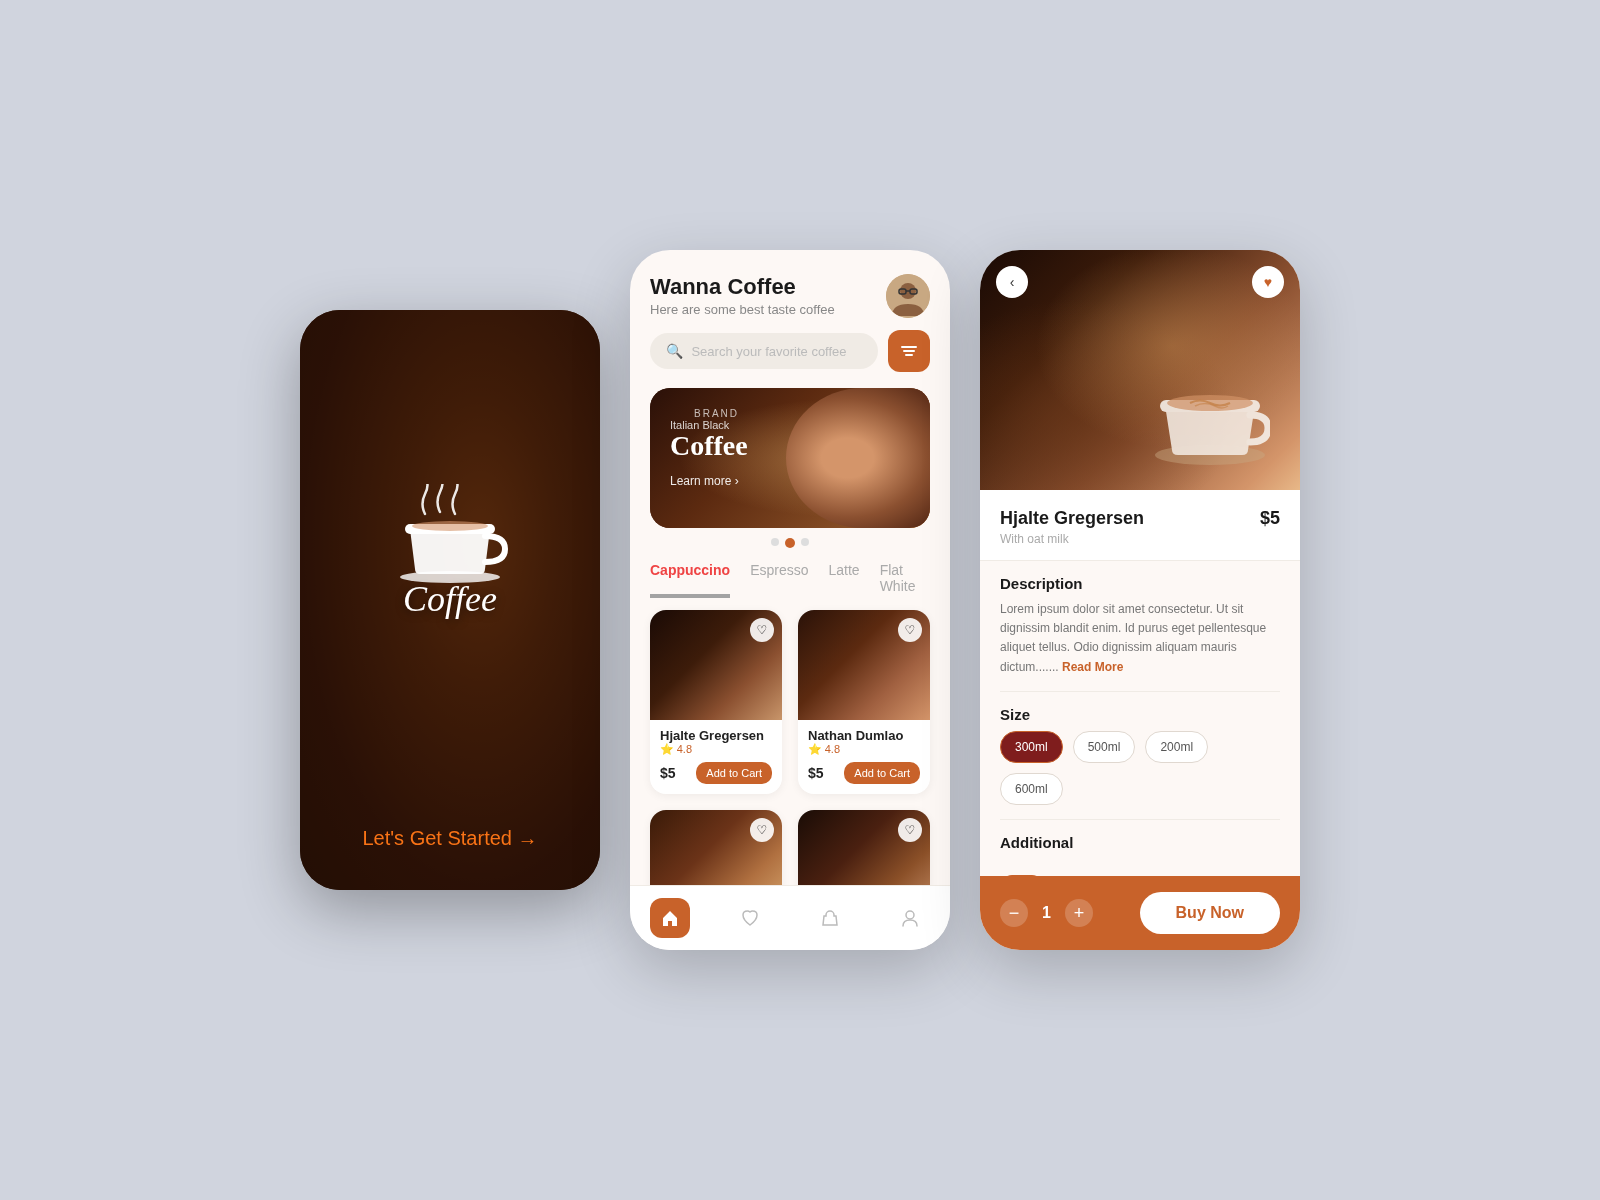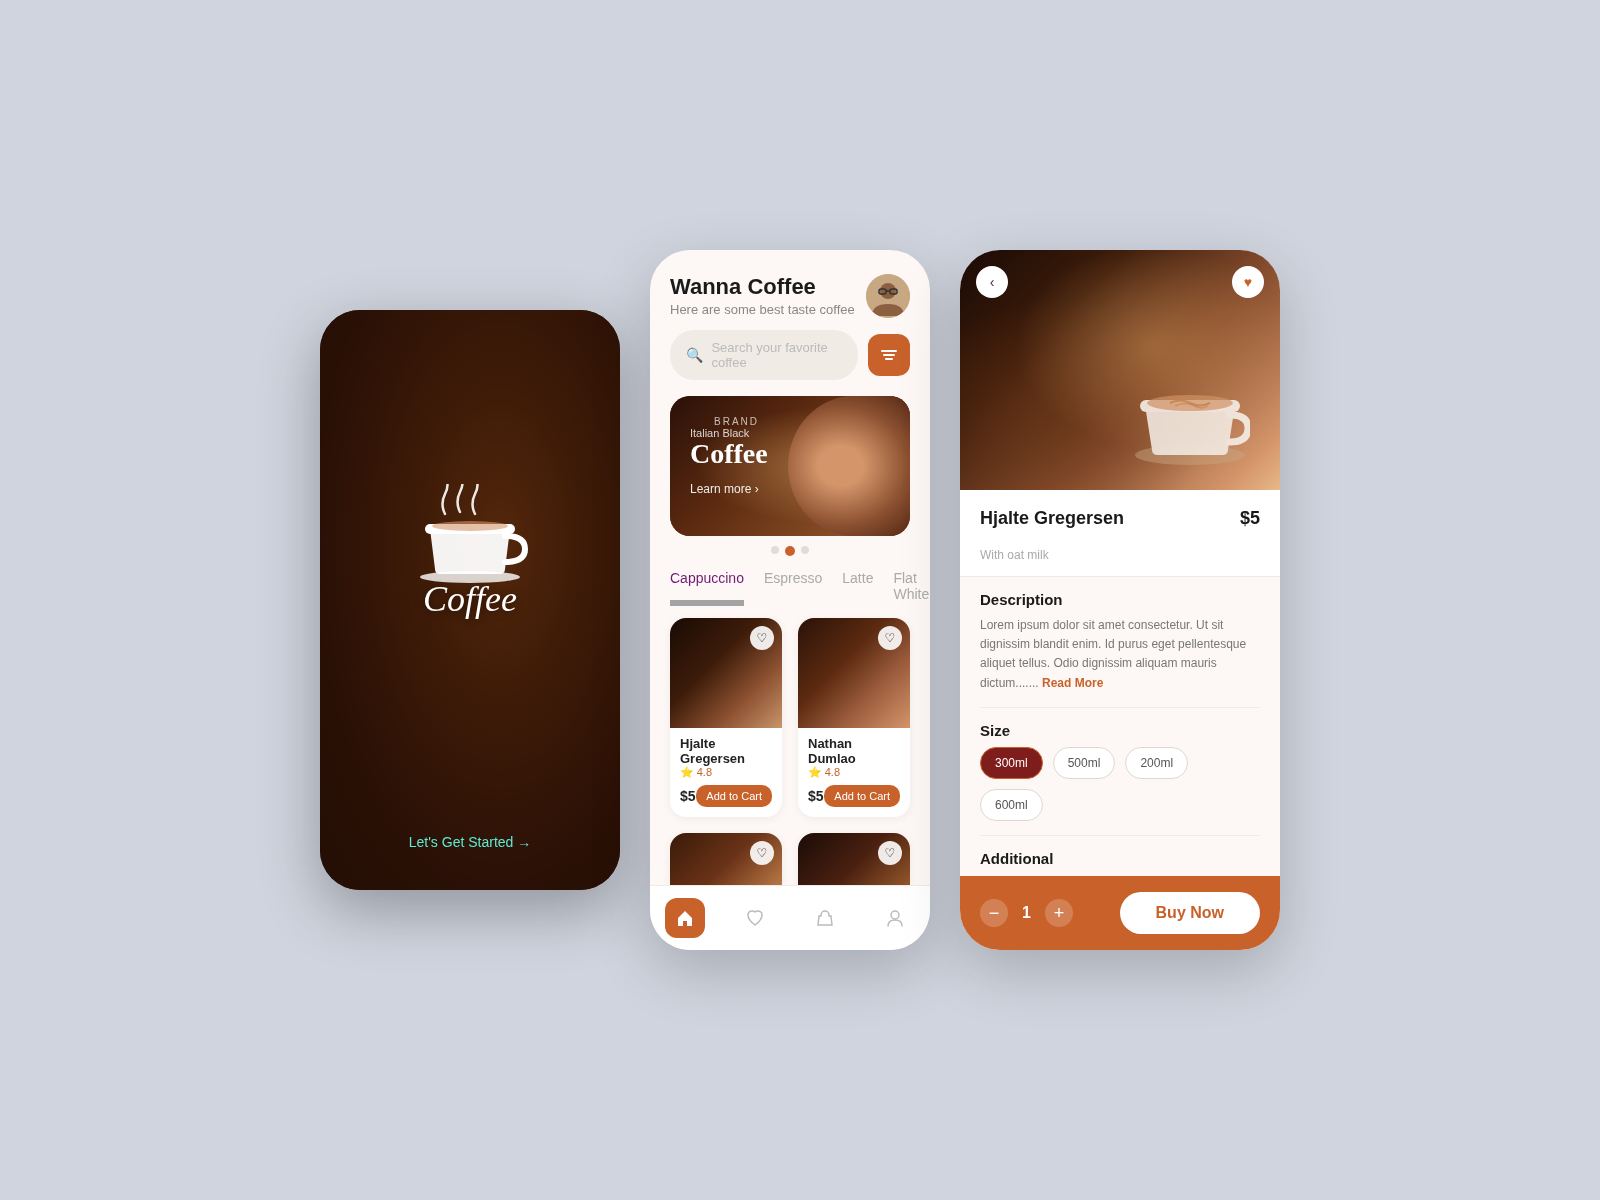--- a/index.html
+++ b/index.html
@@ -54,34 +54,34 @@
       font-weight: 300;
       font-style: italic;
       color: white;
       text-shadow: 0 2px 8px rgba(0,0,0,0.5);
       margin-top: -10px;
       font-family: Georgia, serif;
     }
     .get-started-btn {
       position: relative;
       z-index: 3;
-      color: #5eead4;
-      font-size: 14px;
+      color: #f97316;
+      font-size: 20px;
       font-weight: 500;
       background: none;
       border: none;
       cursor: pointer;
       display: flex;
       align-items: center;
       gap: 8px;
     }
 
     
     .phone2 {
-      width: 280px;
+      width: 320px;
       height: 700px;
       background: #fdf8f5;
       border-radius: 40px;
       overflow: hidden;
       display: flex;
       flex-direction: column;
       box-shadow: 0 20px 60px rgba(0,0,0,0.2);
       position: relative;
     }
     .phone2-content {
@@ -203,21 +203,21 @@
       display: flex;
       gap: 20px;
       padding: 4px 20px 12px;
     }
     .cat-tab {
       font-size: 14px;
       color: #aaa;
       cursor: pointer;
       padding-bottom: 4px;
     }
-    .cat-tab.active { color: #701a75; font-weight: 400; border-bottom: 6px solid #a3a3a3; }
+    .cat-tab.active { color: #ef4444; font-weight: 700; border-bottom: 4px solid #a3a3a3; }
     .coffee-grid {
       display: grid;
       grid-template-columns: 1fr 1fr;
       gap: 16px;
       padding: 0 20px 16px;
     }
     .coffee-card {
       background: white;
       border-radius: 16px;
       overflow: hidden;
@@ -355,21 +355,21 @@
     .phone3-body::-webkit-scrollbar { display: none; }
     .detail-header {
       padding: 18px 20px 14px;
       background: white;
       border-bottom: 1px solid #f0ebe5;
       display: flex;
       justify-content: space-between;
       align-items: flex-start;
     }
     .detail-name { font-size: 18px; font-weight: 700; color: #1a1a1a; }
-    .detail-sub { font-size: 12px; color: #aaa; margin-top: 19px; }
+    .detail-sub { font-size: 12px; color: #aaa; margin-top: 3px; }
     .detail-price { font-size: 18px; font-weight: 700; color: #1a1a1a; }
     .detail-section { padding: 14px 20px; }
     .section-title { font-size: 15px; font-weight: 700; color: #1a1a1a; margin-bottom: 8px; }
     .desc-text { font-size: 12px; color: #777; line-height: 1.6; }
     .read-more { color: #c8622a; font-weight: 600; }
     .size-row { display: flex; gap: 10px; flex-wrap: wrap; }
     .size-btn {
       padding: 8px 14px;
       border-radius: 20px;
       border: 1px solid #e0d8d0;

